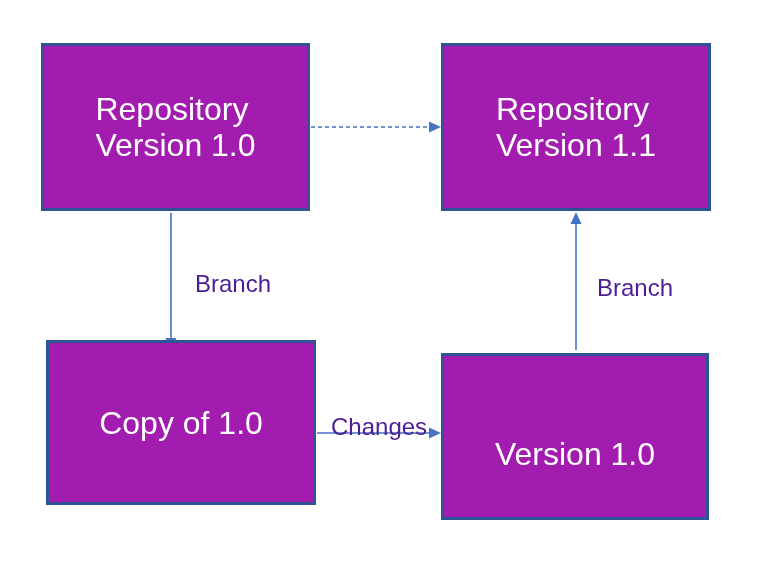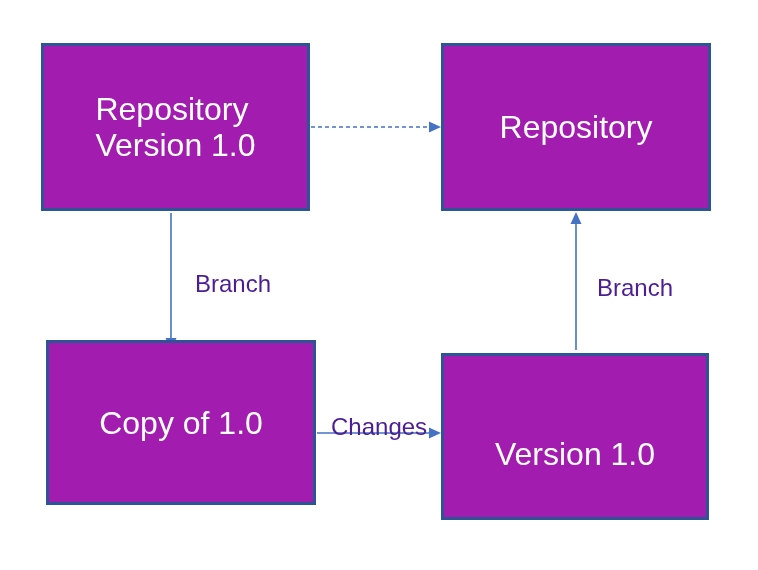--- a/index.html
+++ b/index.html
@@ -76,20 +76,21 @@
   <div class="node" id="node-repo10">
     <div>
       <span>Repository</span>
       <span>Version 1.0</span>
     </div>
   </div>
 
   <div class="node" id="node-repo11">
     <div>
       <span>Repository</span>
+      <span>Version 1.1</span>
     </div>
   </div>
 
   <div class="node" id="node-copy10">
     <div>
       <span>Copy of 1.0</span>
     </div>
   </div>
 
   <div class="node" id="node-v10chg">

